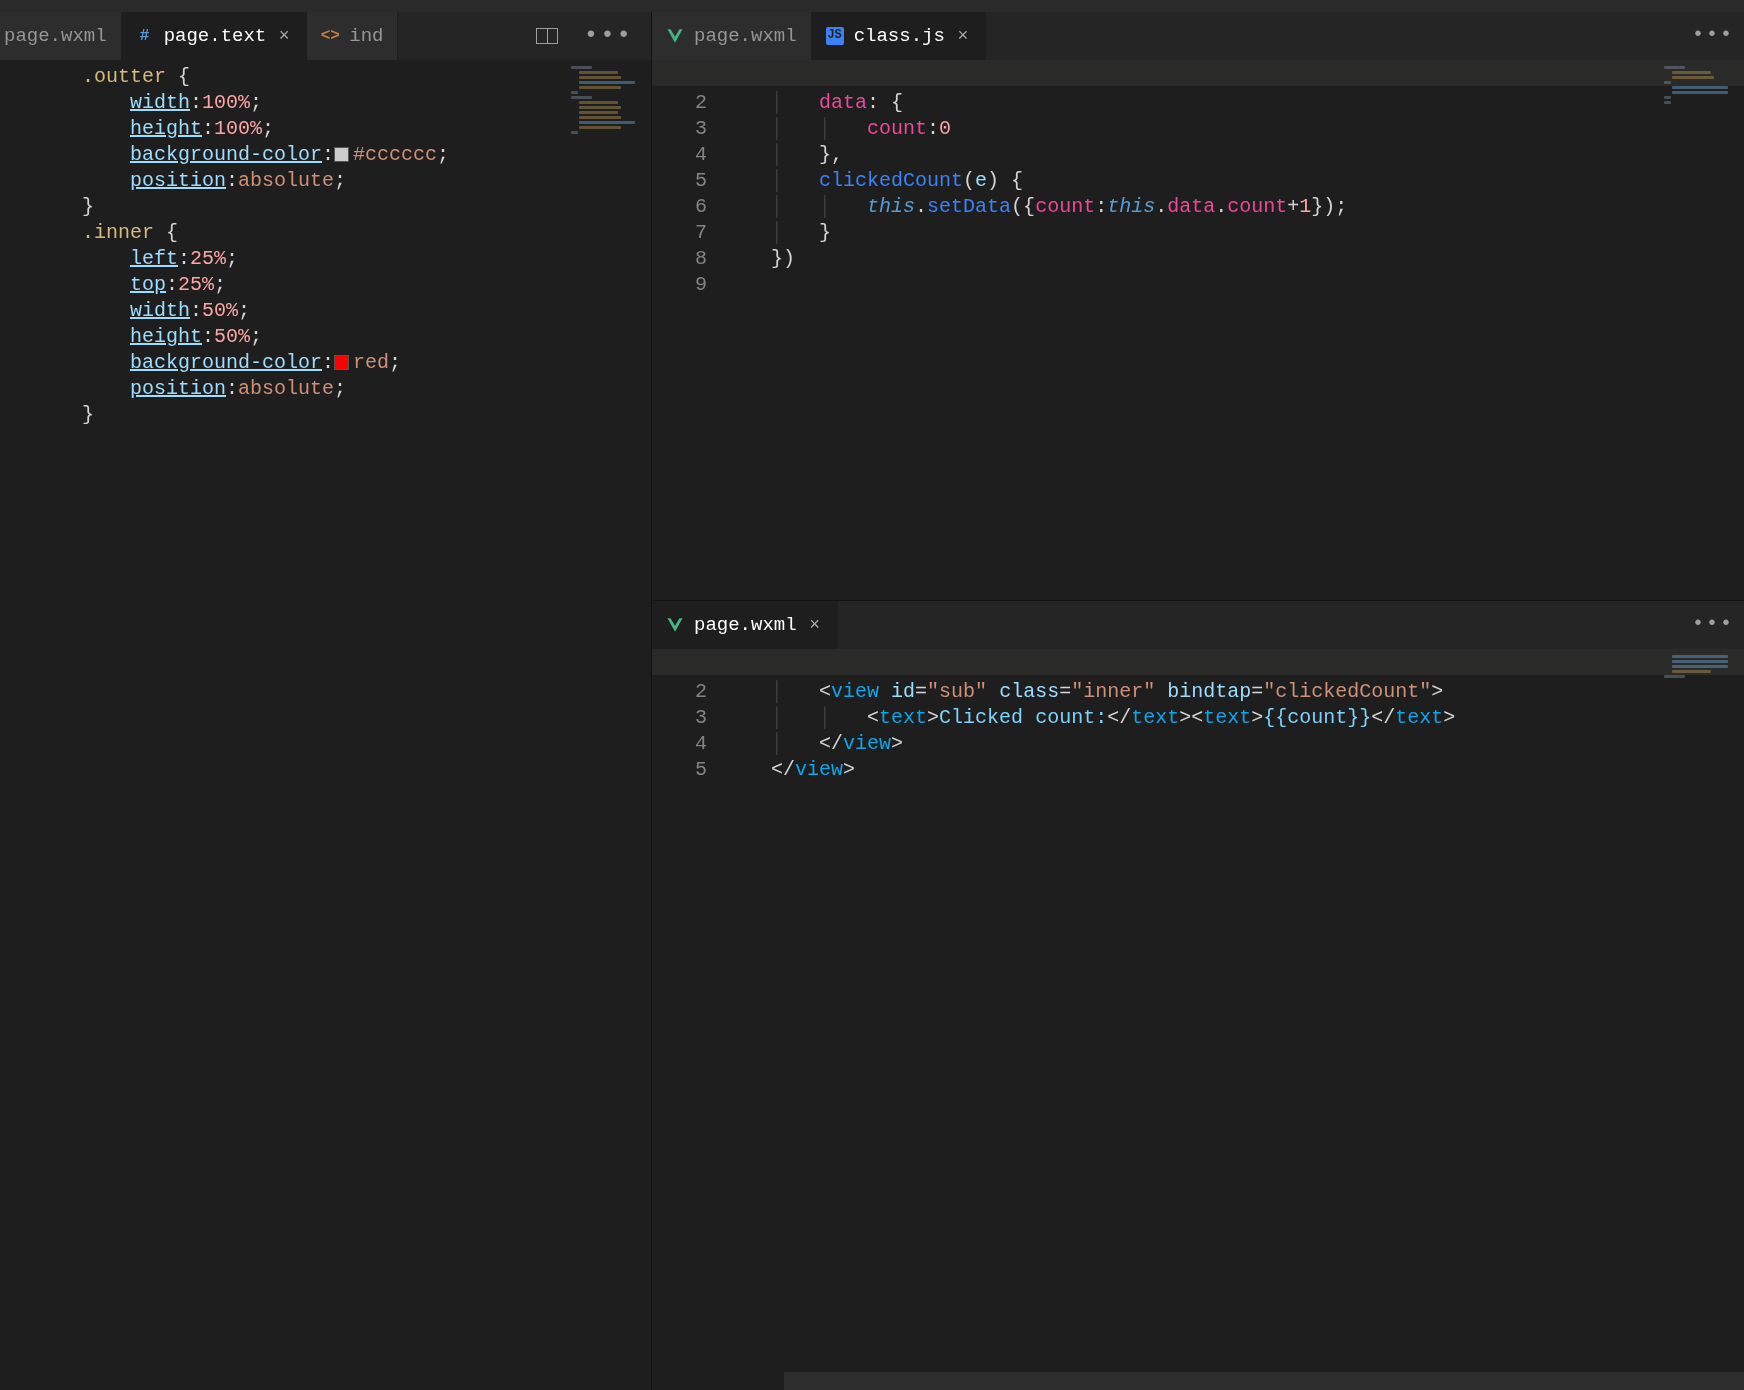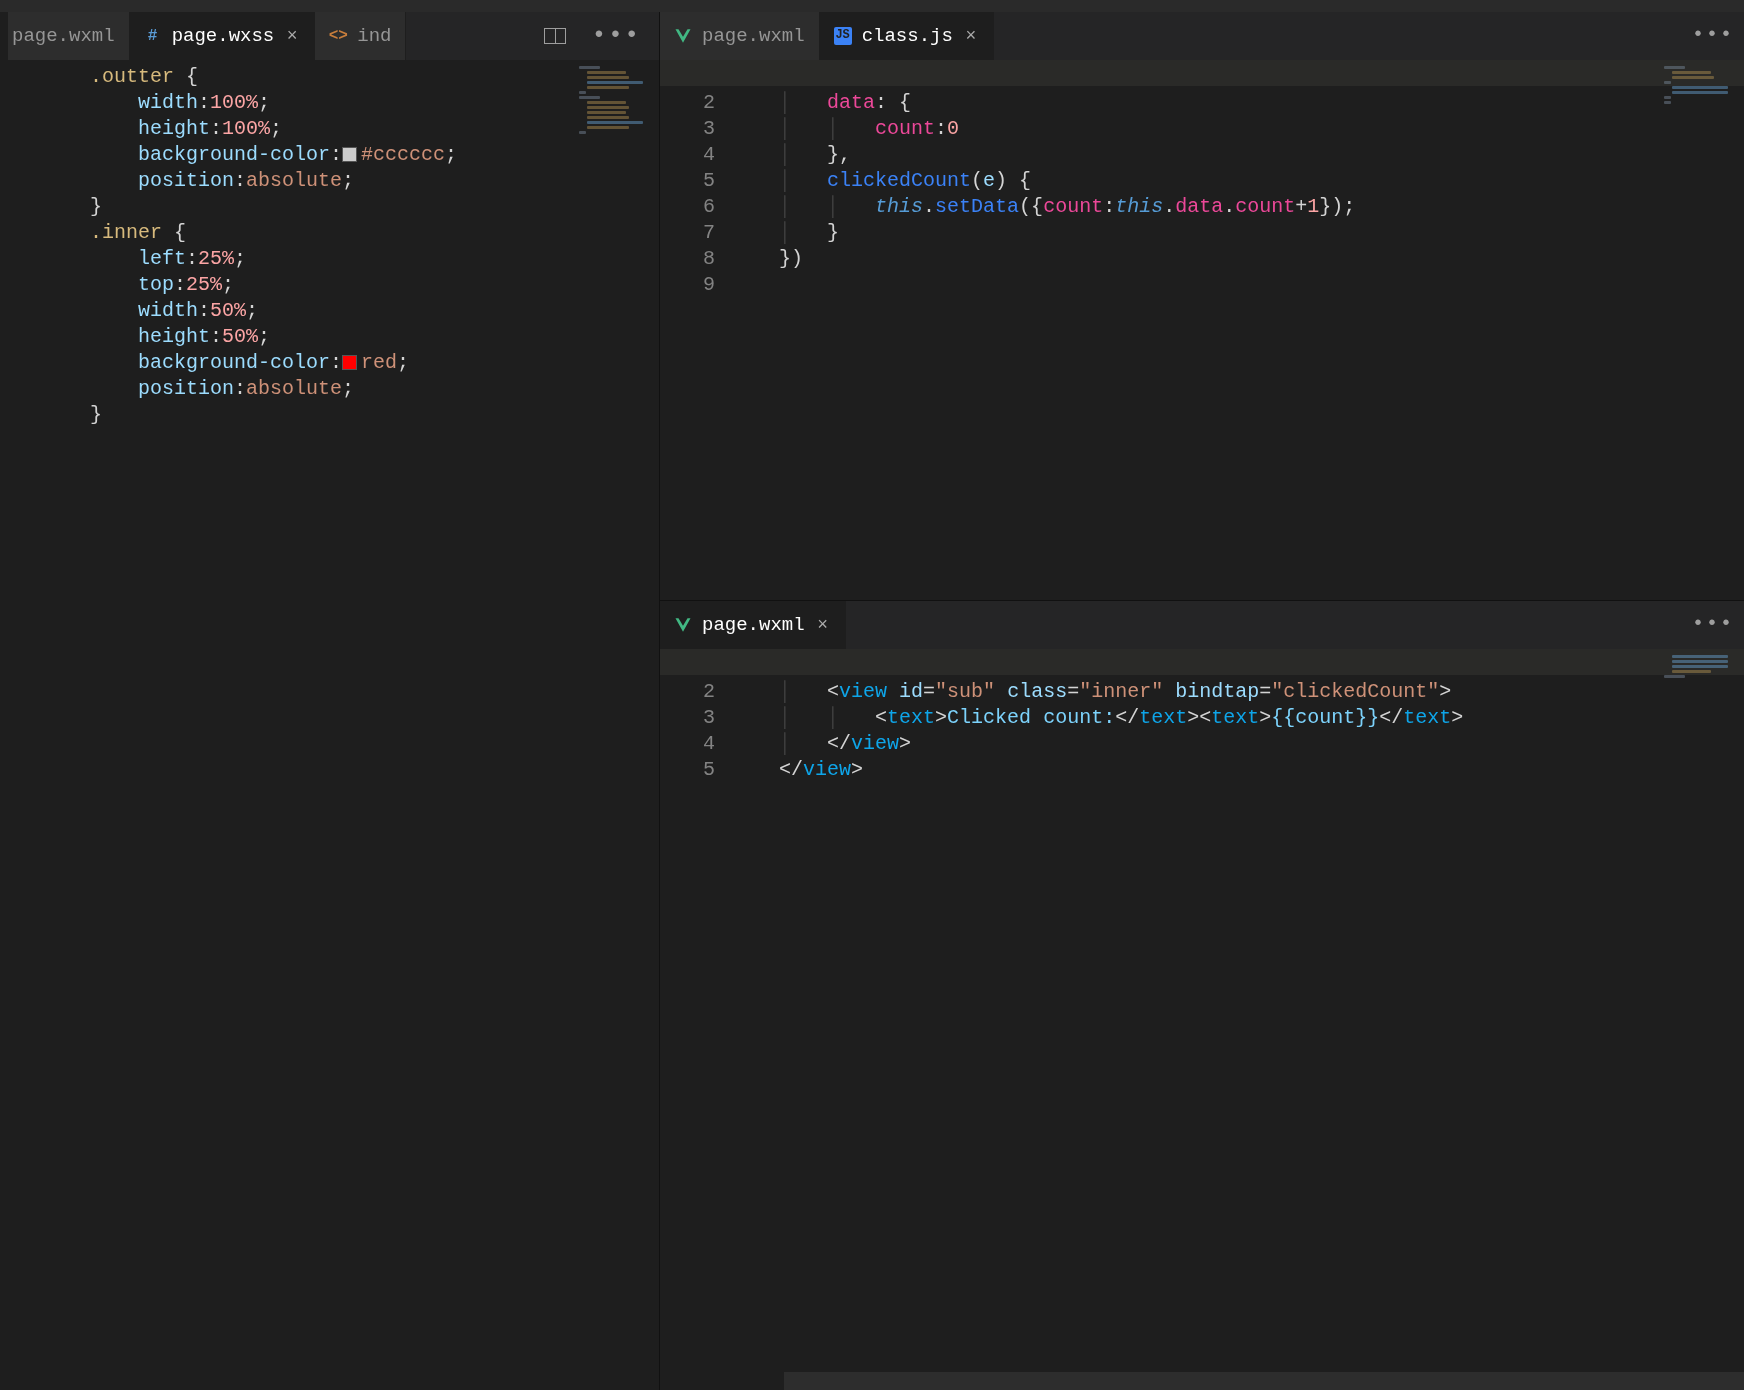--- a/index.html
+++ b/index.html
@@ -10,21 +10,20 @@
     line-height:1.27;
     color:#d4d4d4;
     width:1744px;
     height:1390px;
     overflow:hidden;
   }
   .top-strip { height:12px; background:#2a2a2a; }
   .layout {
     display:flex;
     height:calc(100% - 12px);
-    margin-left:8px;
   }
   .col-left  { width:652px; display:flex; flex-direction:column; border-right:1px solid #111; }
   .col-right { flex:1; display:flex; flex-direction:column; }
 
   
   .tabs {
     display:flex;
     align-items:center;
     background:#252526;
     height:48px;
@@ -110,21 +109,21 @@
   .minimap span.s1{width:30%;}
   .minimap span.s2{width:55%; margin-left:12%; background:#b79452;}
   .minimap span.s3{width:60%; margin-left:12%; background:#b79452;}
   .minimap span.s4{width:80%; margin-left:12%; background:#6aa6d8;}
   .minimap span.s5{width:60%; margin-left:12%; background:#b79452;}
   .minimap span.s6{width:10%;}
   .minimap span.s7{width:30%;}
 
   
   .c-sel  { color:#d7ba7d; }
-  .c-prop { color:#9cdcfe; }
+  .c-prop { color:#9cdcfe;text-decoration:underline; }
   .c-num  { color:#fca5a5; }
   .c-val  { color:#ce9178; }
   .c-fn   { color:#3b82f6; }
   .c-kw   { color:#569cd6; font-style:italic; }
   .c-key  { color:#ec4899; }  
   .c-param{ color:#9cdcfe; }
   .c-str  { color:#ce9178; }
   .c-tag  { color:#0ea5e9; }
   .c-attr { color:#9cdcfe; }
   .c-punc { color:#d4d4d4; }
@@ -158,21 +157,21 @@
 
 <div class="layout">
 
   <div class="col-left">
     <div class="tabs">
       <div class="tab" style="padding-left:4px;">
         <span>page.wxml</span>
       </div>
       <div class="tab active">
         <span class="tab-icon hash">#</span>
-        <span>page.wxss</span>
+        <span>page.text</span>
         <span class="close">×</span>
       </div>
       <div class="tab">
         <span class="tab-icon xml">&lt;&gt;</span>
         <span>ind</span>
       </div>
       <div class="tab-spacer"></div>
       <div class="right-ctrl">
         <span class="split-icon"></span>
         <span style="letter-spacing:2px;">•••</span>

